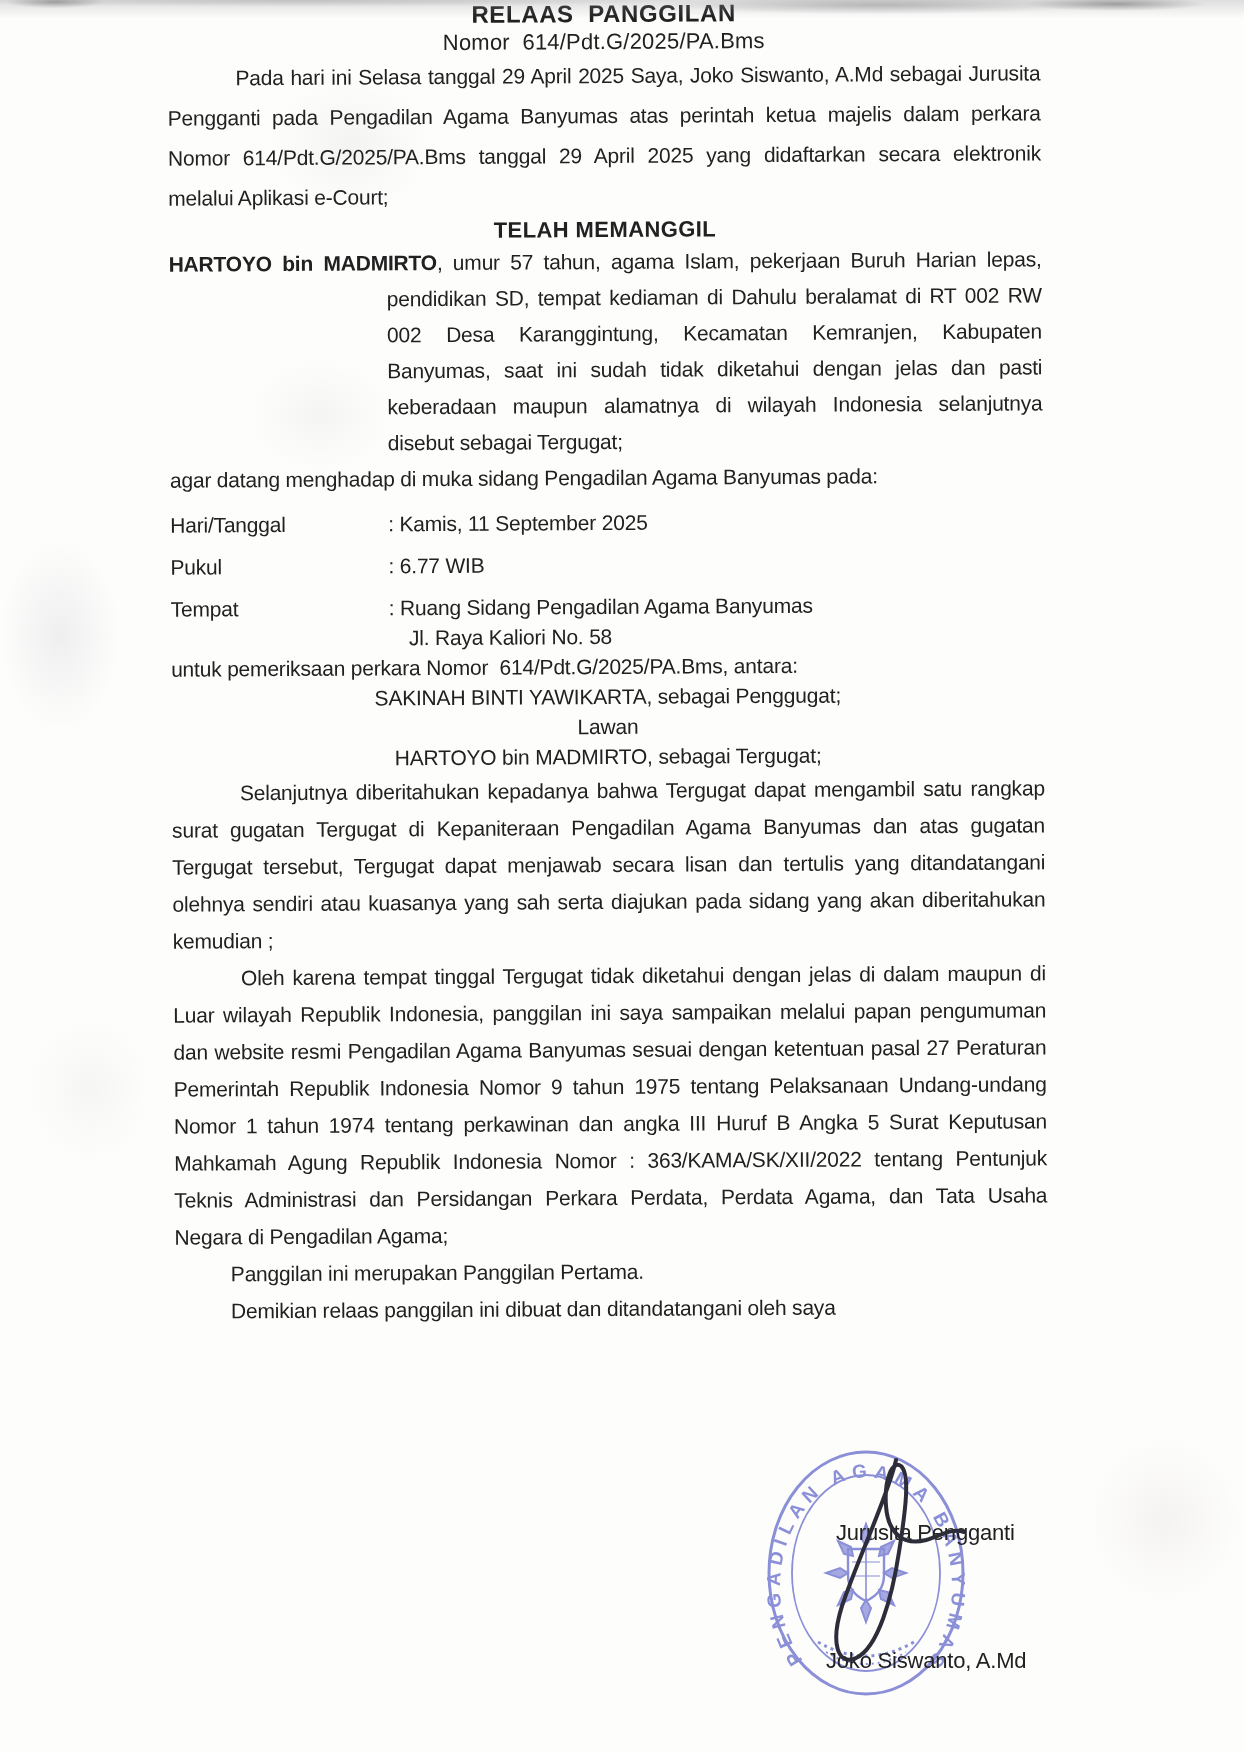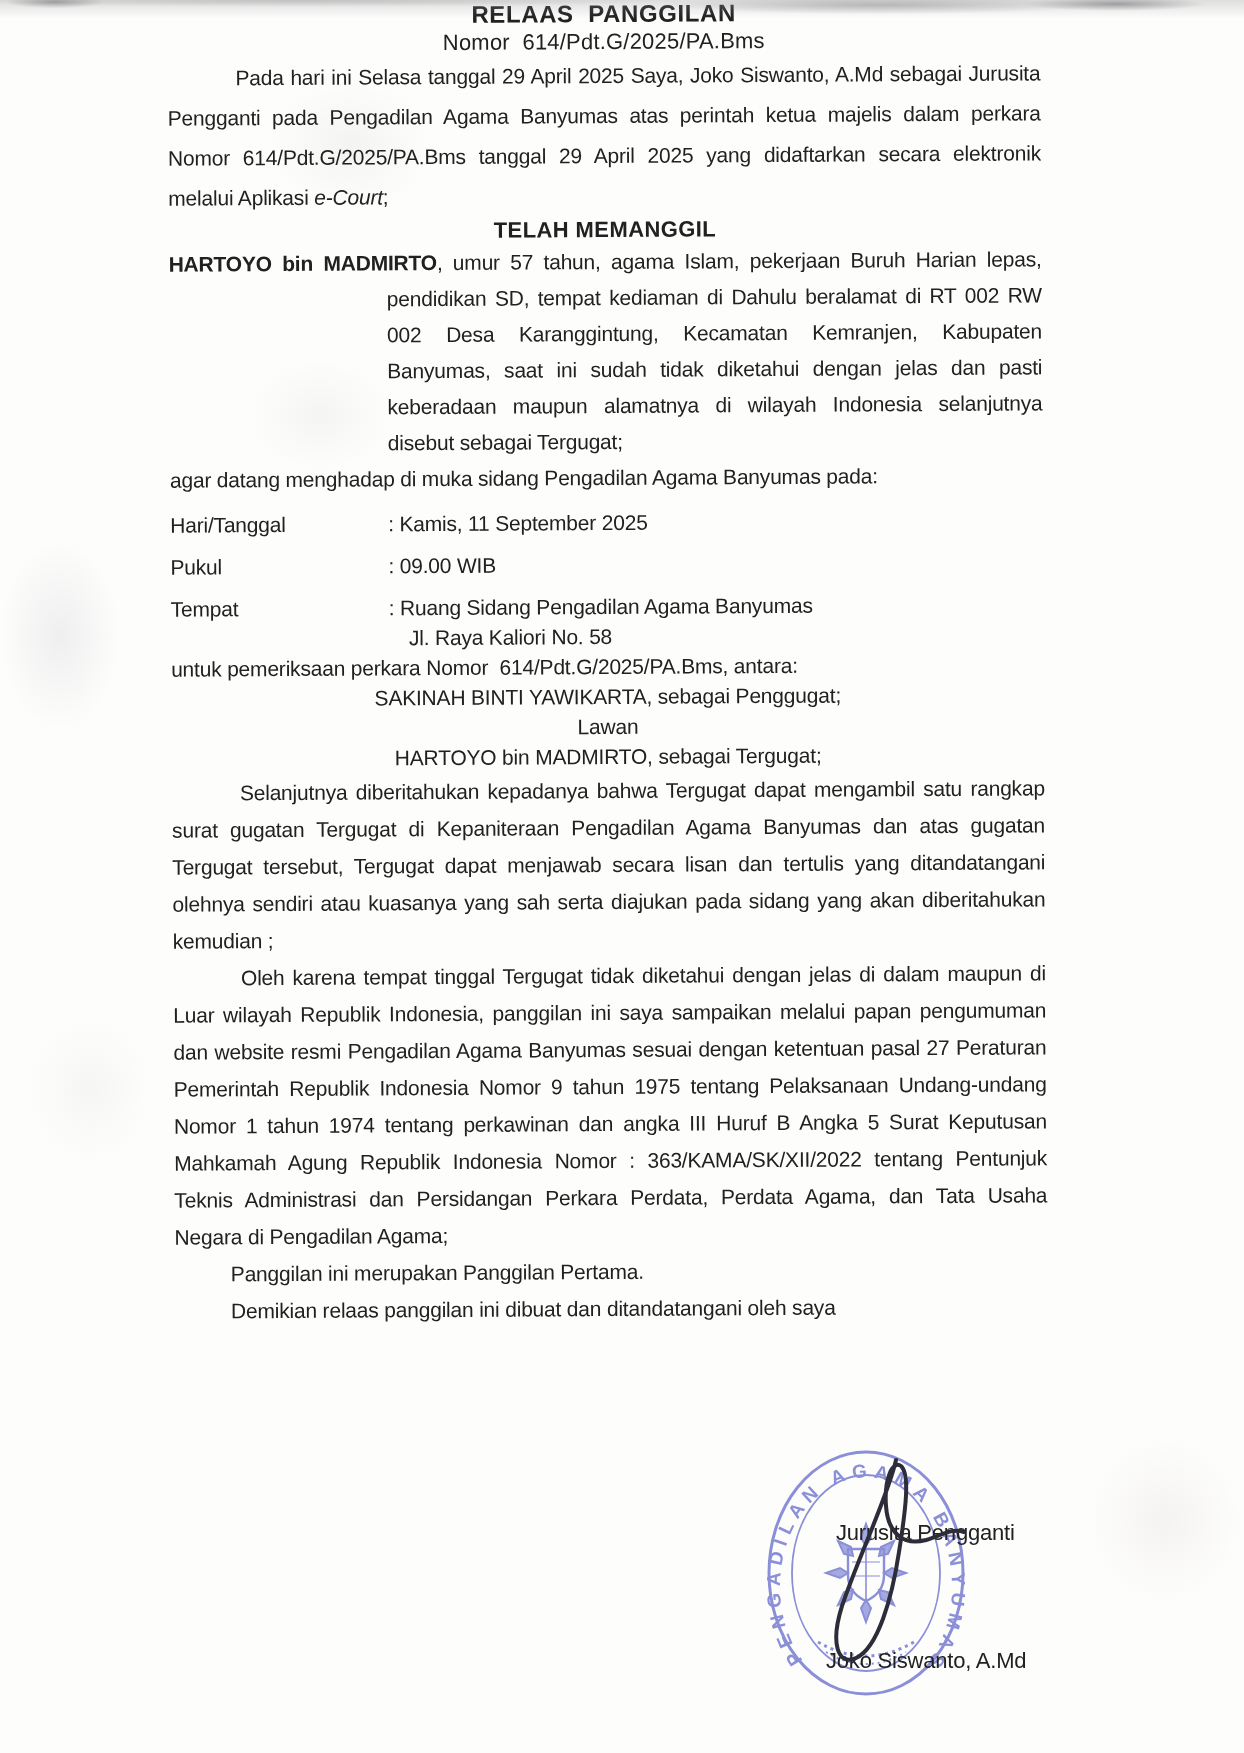--- a/index.html
+++ b/index.html
@@ -46,21 +46,21 @@
   .sched-label{width:218px;flex:0 0 218px;}
   .addr2{margin-top:12px;padding-left:238px;line-height:30px;}
   .case-line{margin-top:10px;line-height:30px;}
   .party{margin-top:6px;line-height:30px;}
   .lawan{margin-top:9px;line-height:30px;}
   .party2{margin-top:7px;line-height:30px;}
   .p2{margin-top:2px;line-height:37px;text-indent:68px;}
   .p3{margin-top:2px;line-height:37px;text-indent:68px;}
   .p4{margin-top:0;line-height:37px;text-indent:56px;text-align:left;}
   .p5{margin-top:0;line-height:37px;text-indent:56px;text-align:left;}
-  .it{font-style:italic;}
+  .it{}
   .bold{font-weight:bold;}
 
   
   .stamp{position:absolute;left:760px;top:1446px;width:212px;height:254px;z-index:1;opacity:.88;}
   .sig{position:absolute;left:800px;top:1448px;width:180px;height:230px;z-index:4;}
   .role-label{position:absolute;left:836px;top:1498px;font-size:22px;z-index:3;letter-spacing:-0.2px;}
   .bailiff-name{position:absolute;left:826px;top:1626px;font-size:22px;z-index:3;letter-spacing:-0.2px;}
 </style>
 </head>
 <body>
@@ -87,21 +87,21 @@
     <p class="defendant"><span class="bold">HARTOYO bin MADMIRTO</span><span>, umur 57 tahun, agama Islam, pekerjaan Buruh Harian lepas, pendidikan SD, tempat kediaman di Dahulu beralamat di RT 002 RW 002 Desa Karanggintung, Kecamatan Kemranjen, Kabupaten Banyumas, saat ini sudah tidak diketahui dengan jelas dan pasti keberadaan maupun alamatnya di wilayah Indonesia selanjutnya disebut sebagai Tergugat;</span></p>
 
     <p class="intro-line">agar datang menghadap di muka sidang Pengadilan Agama Banyumas pada:</p>
 
     <div class="sched-row">
       <div class="sched-label">Hari/Tanggal</div>
       <div class="sched-value">: Kamis, 11 September 2025</div>
     </div>
     <div class="sched-row">
       <div class="sched-label">Pukul</div>
-      <div class="sched-value">: 09.00 WIB</div>
+      <div class="sched-value">: 6.77 WIB</div>
     </div>
     <div class="sched-row">
       <div class="sched-label">Tempat</div>
       <div class="sched-value">: Ruang Sidang Pengadilan Agama Banyumas</div>
     </div>
     <p class="addr2">Jl. Raya Kaliori No. 58</p>
 
     <p class="case-line prewrap">untuk pemeriksaan perkara Nomor  614/Pdt.G/2025/PA.Bms, antara:</p>
 
     <p class="party t-center">SAKINAH BINTI YAWIKARTA, sebagai Penggugat;</p>

